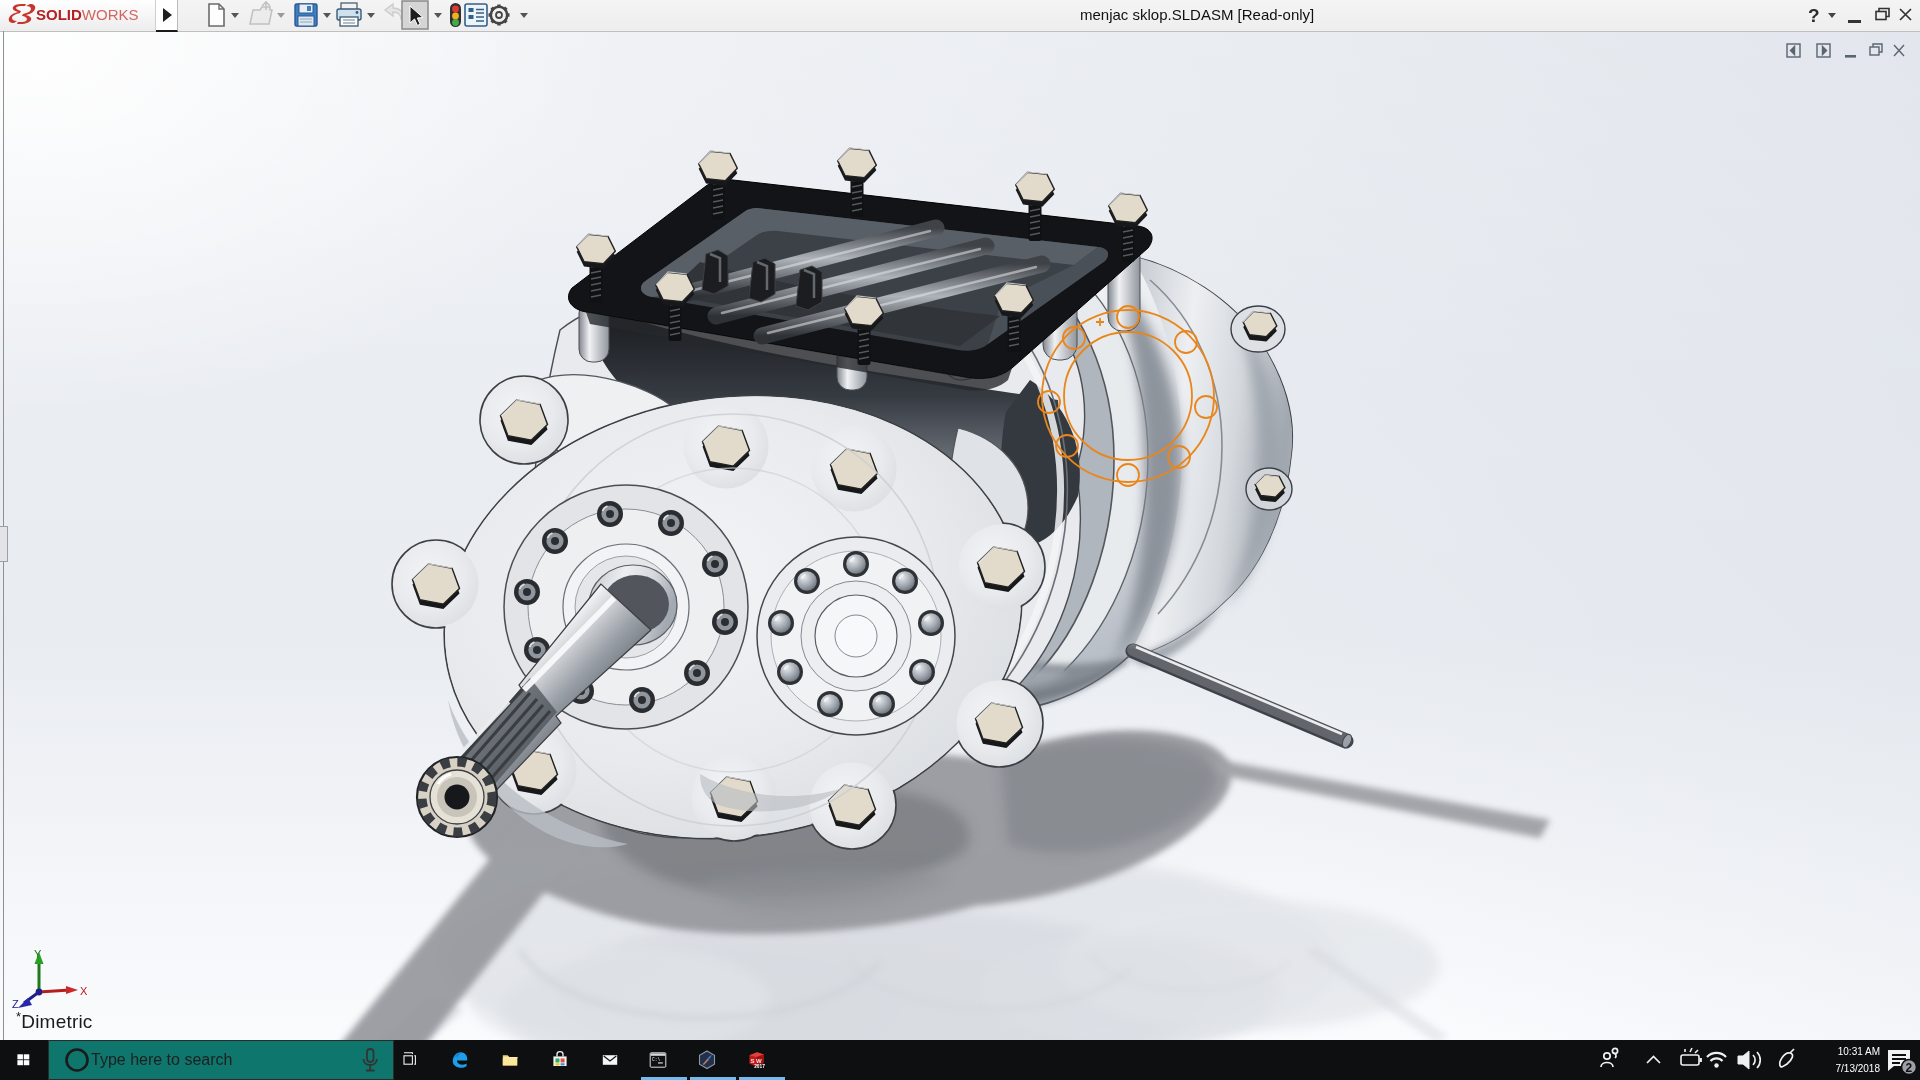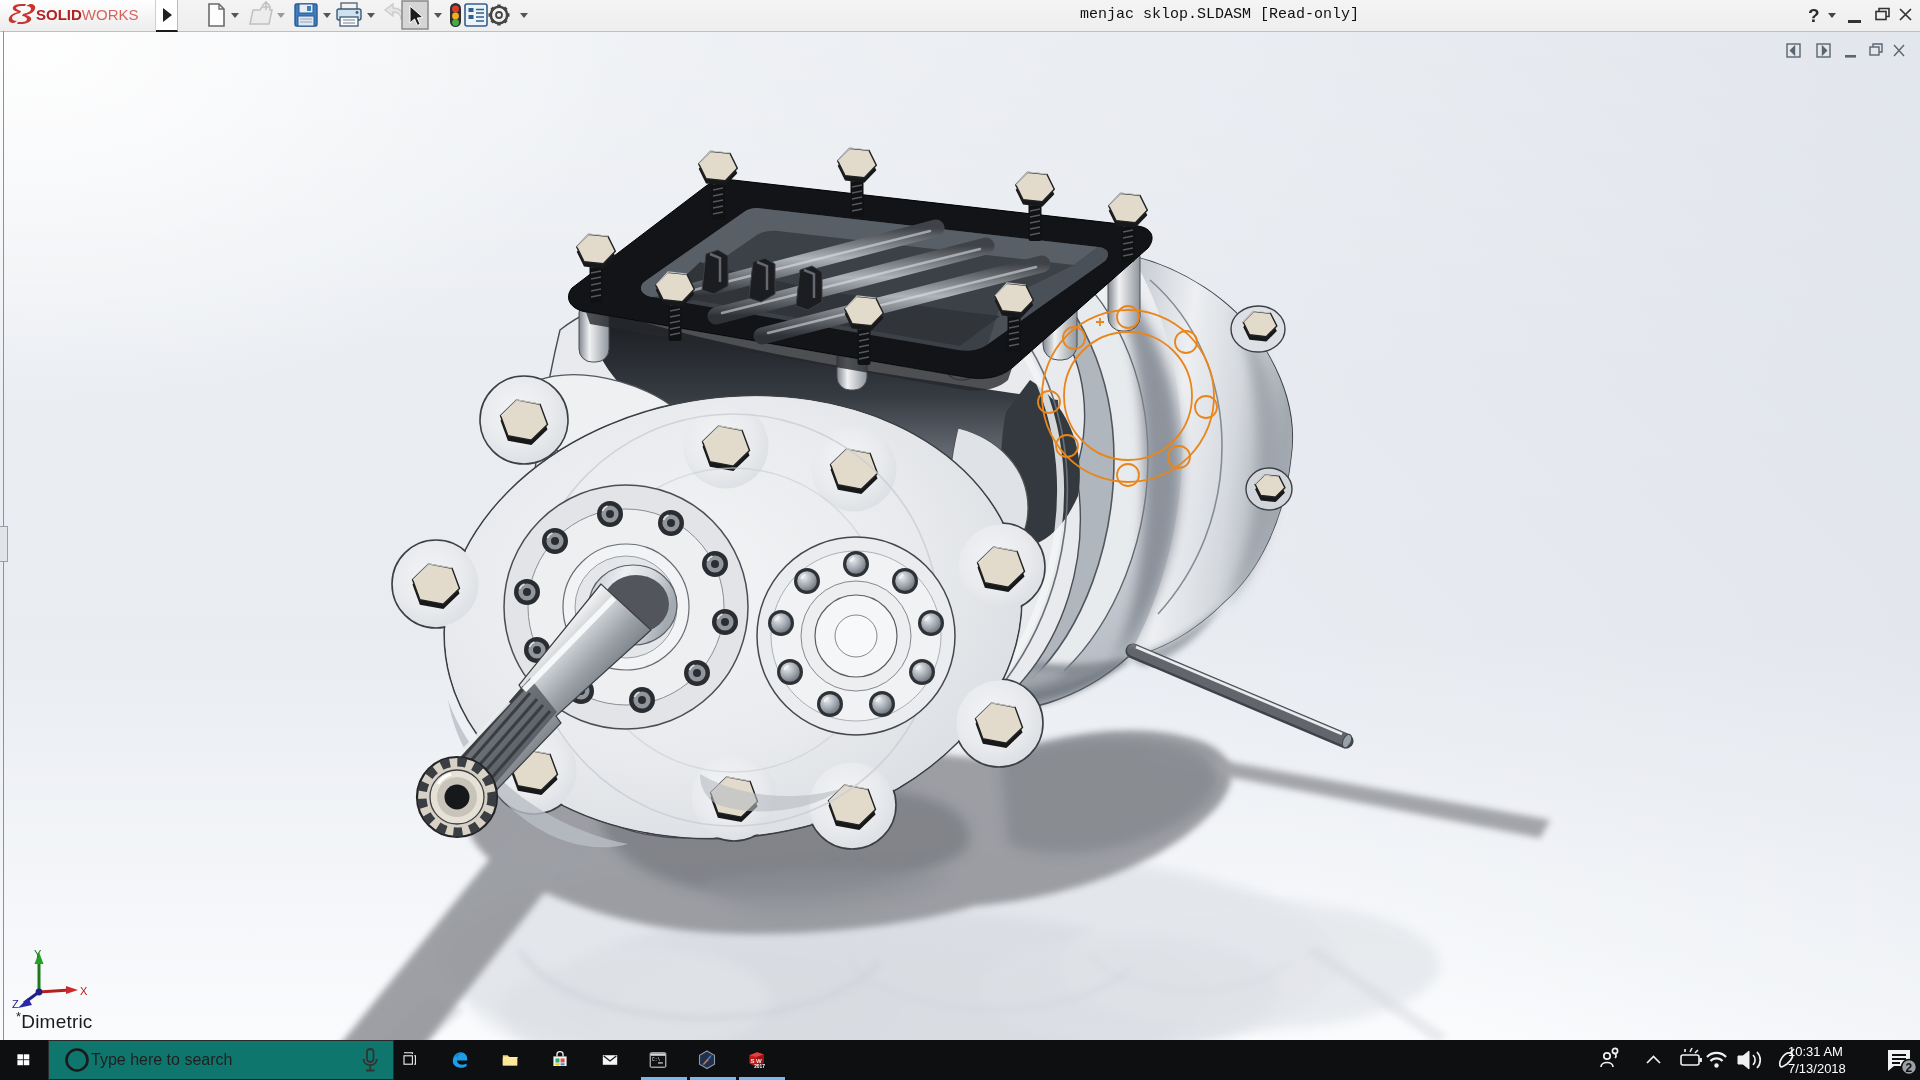--- a/index.html
+++ b/index.html
@@ -5,36 +5,36 @@
   html,body{margin:0;padding:0;width:1920px;height:1080px;overflow:hidden;
     font-family:"Liberation Sans",sans-serif;}
   #titlebar{position:absolute;left:0;top:0;width:1920px;height:31px;
     background:linear-gradient(to bottom,#f4f4f4,#eeeeee);z-index:20;}
   #logo{position:absolute;left:0;top:0;width:155px;height:30px;
     background:linear-gradient(to bottom,#ffffff,#ededed);border-right:1px solid #cfcfcf;}
   #flybtn{position:absolute;left:156px;top:0;width:21px;height:30px;background:#fff;
     border-bottom:2px solid #1a1a1a;border-right:1px solid #bbb;}
   #flybtn:after{content:"";position:absolute;left:7px;top:8px;width:0;height:0;
     border-left:9px solid #1f1f1f;border-top:7px solid transparent;border-bottom:7px solid transparent;}
-  .ttl{position:absolute;top:0;height:30px;line-height:30px;color:#111;font-size:15px;font-family:Liberation Mono, monospace;}
+  .ttl{position:absolute;top:0;height:30px;line-height:30px;color:#111;font-size:15px;}
   #apptitle{left:1080px;}
   #viewport{position:absolute;left:0;top:31px;width:1920px;height:1009px;z-index:1;
     background:
       radial-gradient(ellipse 900px 560px at 2% 2%, rgba(255,255,255,0.95), rgba(255,255,255,0) 65%),
       linear-gradient(225deg, rgba(219,224,232,0.65) 0%, rgba(219,224,232,0) 50%),
       linear-gradient(to bottom, #f1f3f6 0%, #eaedf2 35%, #e9ecf1 60%, #f4f6f9 85%, #fafbfd 100%);}
   #vpborder{position:absolute;left:3px;top:0;width:1px;height:1009px;background:#909090;}
   #vptop{position:absolute;left:0;top:0;width:1920px;height:1px;background:#bfbfbf;}
   #dimetric{position:absolute;left:16px;top:978px;color:#1b1b1b;font-size:19px;letter-spacing:0.2px;}
   #modelsvg{position:absolute;left:0;top:-31px;width:1920px;height:1080px;}
   #taskbar{position:absolute;left:0;top:1040px;width:1920px;height:40px;background:#0d0f11;z-index:30;}
   #searchbox{position:absolute;left:48px;top:0px;width:344px;height:38px;background:#0f766e;border:1px solid #2a2a2a;}
   #searchtext{position:absolute;left:42px;top:0;height:38px;line-height:38px;color:#1f1f1f;font-size:16px;}
   .tbicon{position:absolute;top:0;width:24px;height:40px;}
-  #traytime{position:absolute;left:1788px;top:3px;width:92px;text-align:left;color:#fff;font-size:13px;line-height:17px;}
+  #traytime{position:absolute;left:1788px;top:3px;width:92px;text-align:right;color:#fff;font-size:10px;line-height:17px;}
 </style>
 </head>
 <body>
 
 <div id="titlebar">
   <div id="logo">
     <svg width="155" height="30" viewBox="0 0 155 30">
       <path d="M14 23 C10 23 8 21 9 18 C10 15 14 13 18 12 C14 11 12 9 13 7 C14 5 17 4 21 4 L26 4 L25 6 L21 6 C18 6 16 7 16 8 C16 9 18 10 21 11 L20 13 C15 14 12 16 12 18 C12 20 14 21 17 21 Z" fill="#c8352e"></path>
       <path d="M30 4 C34 4 36 6 35 9 C34 12 31 14 26 15 C30 16 32 18 31 20 C30 22 26 24 21 24 L17 24 L18 22 L22 22 C25 22 27 21 27 19 C27 18 25 16 22 16 L23 14 C28 13 31 11 31 9 C31 7 29 6 26 6 Z" fill="#c8352e"></path>
       <text x="36" y="20" font-size="15" font-weight="bold" fill="#b22222" font-family="Liberation Sans,sans-serif" letter-spacing="0">SOLID<tspan fill="#d4645e" font-weight="normal">WORKS</tspan></text>

